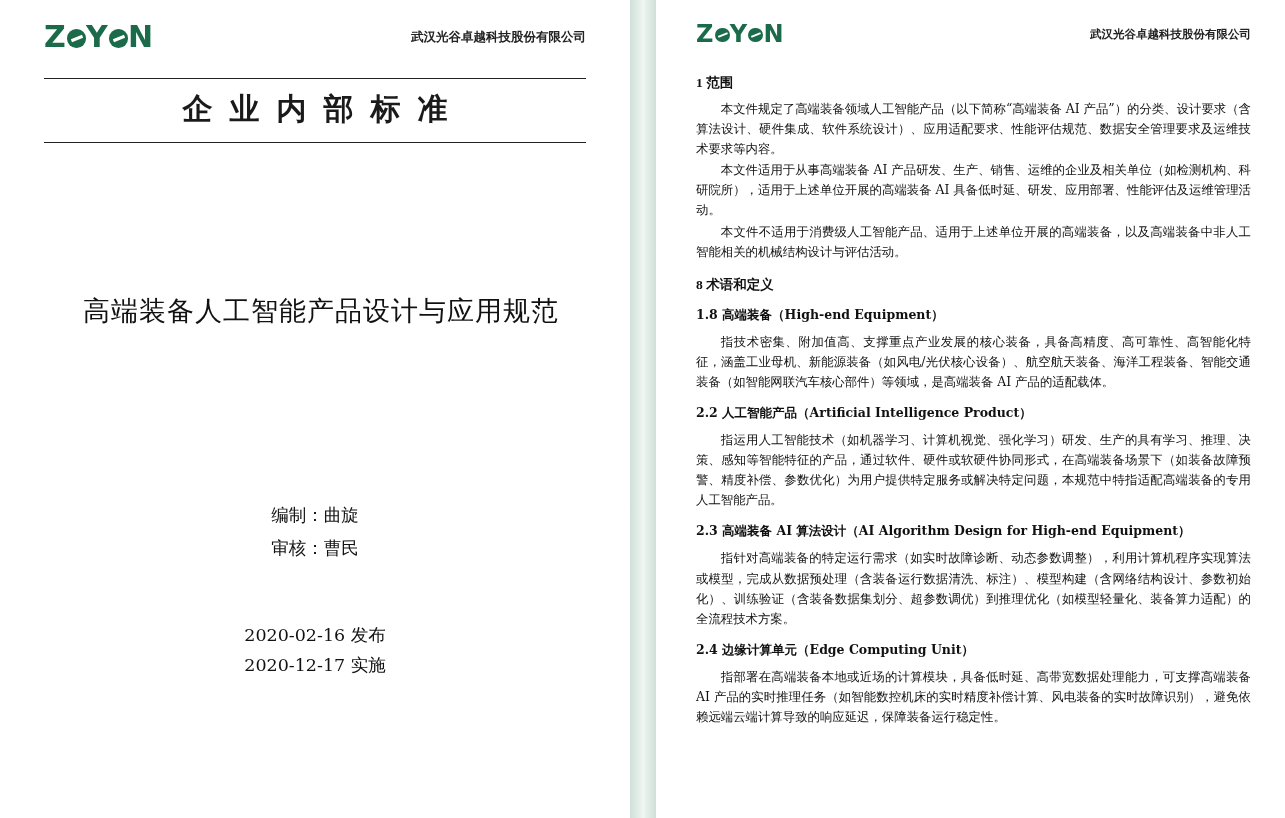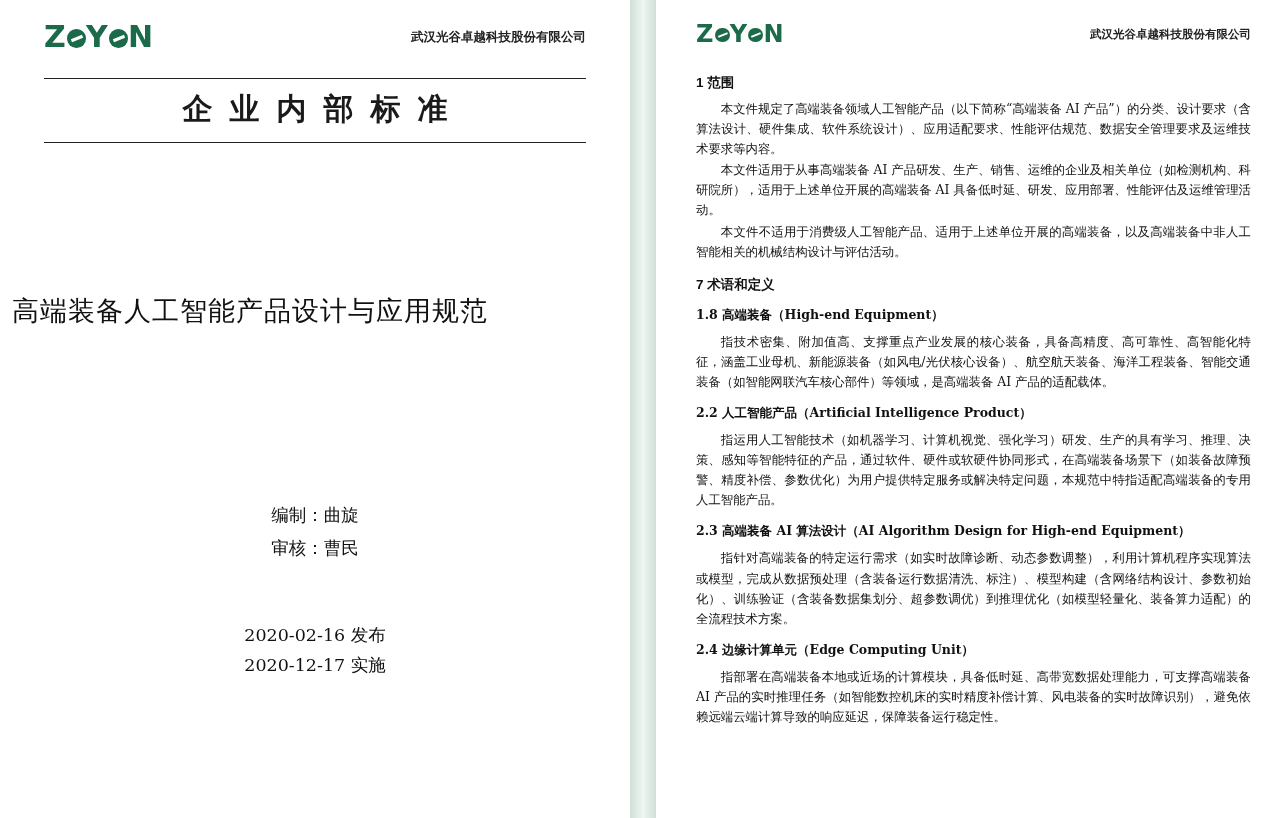--- a/index.html
+++ b/index.html
@@ -97,21 +97,21 @@
     font-family: "DejaVu Serif", serif;
     font-size: 30px;
     font-weight: bold;
     letter-spacing: 17px;
     color: #1a1a1a;
     padding-left: 17px;
     text-align: center;
   }
   .doc-main-title {
     margin-top: 150px;
-    text-align: left;
+    text-align: center;
     font-family: "DejaVu Serif", serif;
     font-size: 27px;
     color: #111;
     letter-spacing: 1px;
     padding-left: 12px;
   }
   .meta-block {
     margin-top: 170px;
     text-align: center;
     font-family: "DejaVu Serif", serif;
@@ -127,21 +127,21 @@
     color: #111;
     line-height: 1.75;
   }
 
   
   .content {
     padding: 28px 34px 0 40px;
     color: #111;
   }
   .h1 {
-    font-family: Liberation Sans, sans-serif;
+    font-family: Liberation Serif, serif;
     font-size: 13.5px;
     font-weight: bold;
     margin: 0 0 7px 0;
   }
   .h1.spaced { margin-top: 14px; }
   .h2 {
     font-family: "DejaVu Serif", serif;
     font-size: 12.5px;
     font-weight: bold;
     margin: 13px 0 8px 0;
@@ -196,21 +196,21 @@
       </div>
       <div class="company">武汉光谷卓越科技股份有限公司</div>
     </div>
 
     <div class="content">
       <div class="h1">1 范围</div>
       <p class="para">本文件规定了高端装备领域人工智能产品（以下简称“高端装备 AI 产品”）的分类、设计要求（含算法设计、硬件集成、软件系统设计）、应用适配要求、性能评估规范、数据安全管理要求及运维技术要求等内容。</p>
       <p class="para">本文件适用于从事高端装备 AI 产品研发、生产、销售、运维的企业及相关单位（如检测机构、科研院所），适用于上述单位开展的高端装备 AI 具备低时延、研发、应用部署、性能评估及运维管理活动。</p>
       <p class="para">本文件不适用于消费级人工智能产品、适用于上述单位开展的高端装备，以及高端装备中非人工智能相关的机械结构设计与评估活动。</p>
 
-      <div class="h1 spaced">7 术语和定义</div>
+      <div class="h1 spaced">8 术语和定义</div>
 
       <div class="h2">1.8 高端装备（High-end Equipment）</div>
       <p class="para">指技术密集、附加值高、支撑重点产业发展的核心装备，具备高精度、高可靠性、高智能化特征，涵盖工业母机、新能源装备（如风电/光伏核心设备）、航空航天装备、海洋工程装备、智能交通装备（如智能网联汽车核心部件）等领域，是高端装备 AI 产品的适配载体。</p>
 
       <div class="h2">2.2 人工智能产品（Artificial Intelligence Product）</div>
       <p class="para">指运用人工智能技术（如机器学习、计算机视觉、强化学习）研发、生产的具有学习、推理、决策、感知等智能特征的产品，通过软件、硬件或软硬件协同形式，在高端装备场景下（如装备故障预警、精度补偿、参数优化）为用户提供特定服务或解决特定问题，本规范中特指适配高端装备的专用人工智能产品。</p>
 
       <div class="h2">2.3 高端装备 AI 算法设计（AI Algorithm Design for High-end Equipment）</div>
       <p class="para">指针对高端装备的特定运行需求（如实时故障诊断、动态参数调整），利用计算机程序实现算法或模型，完成从数据预处理（含装备运行数据清洗、标注）、模型构建（含网络结构设计、参数初始化）、训练验证（含装备数据集划分、超参数调优）到推理优化（如模型轻量化、装备算力适配）的全流程技术方案。</p>
 

